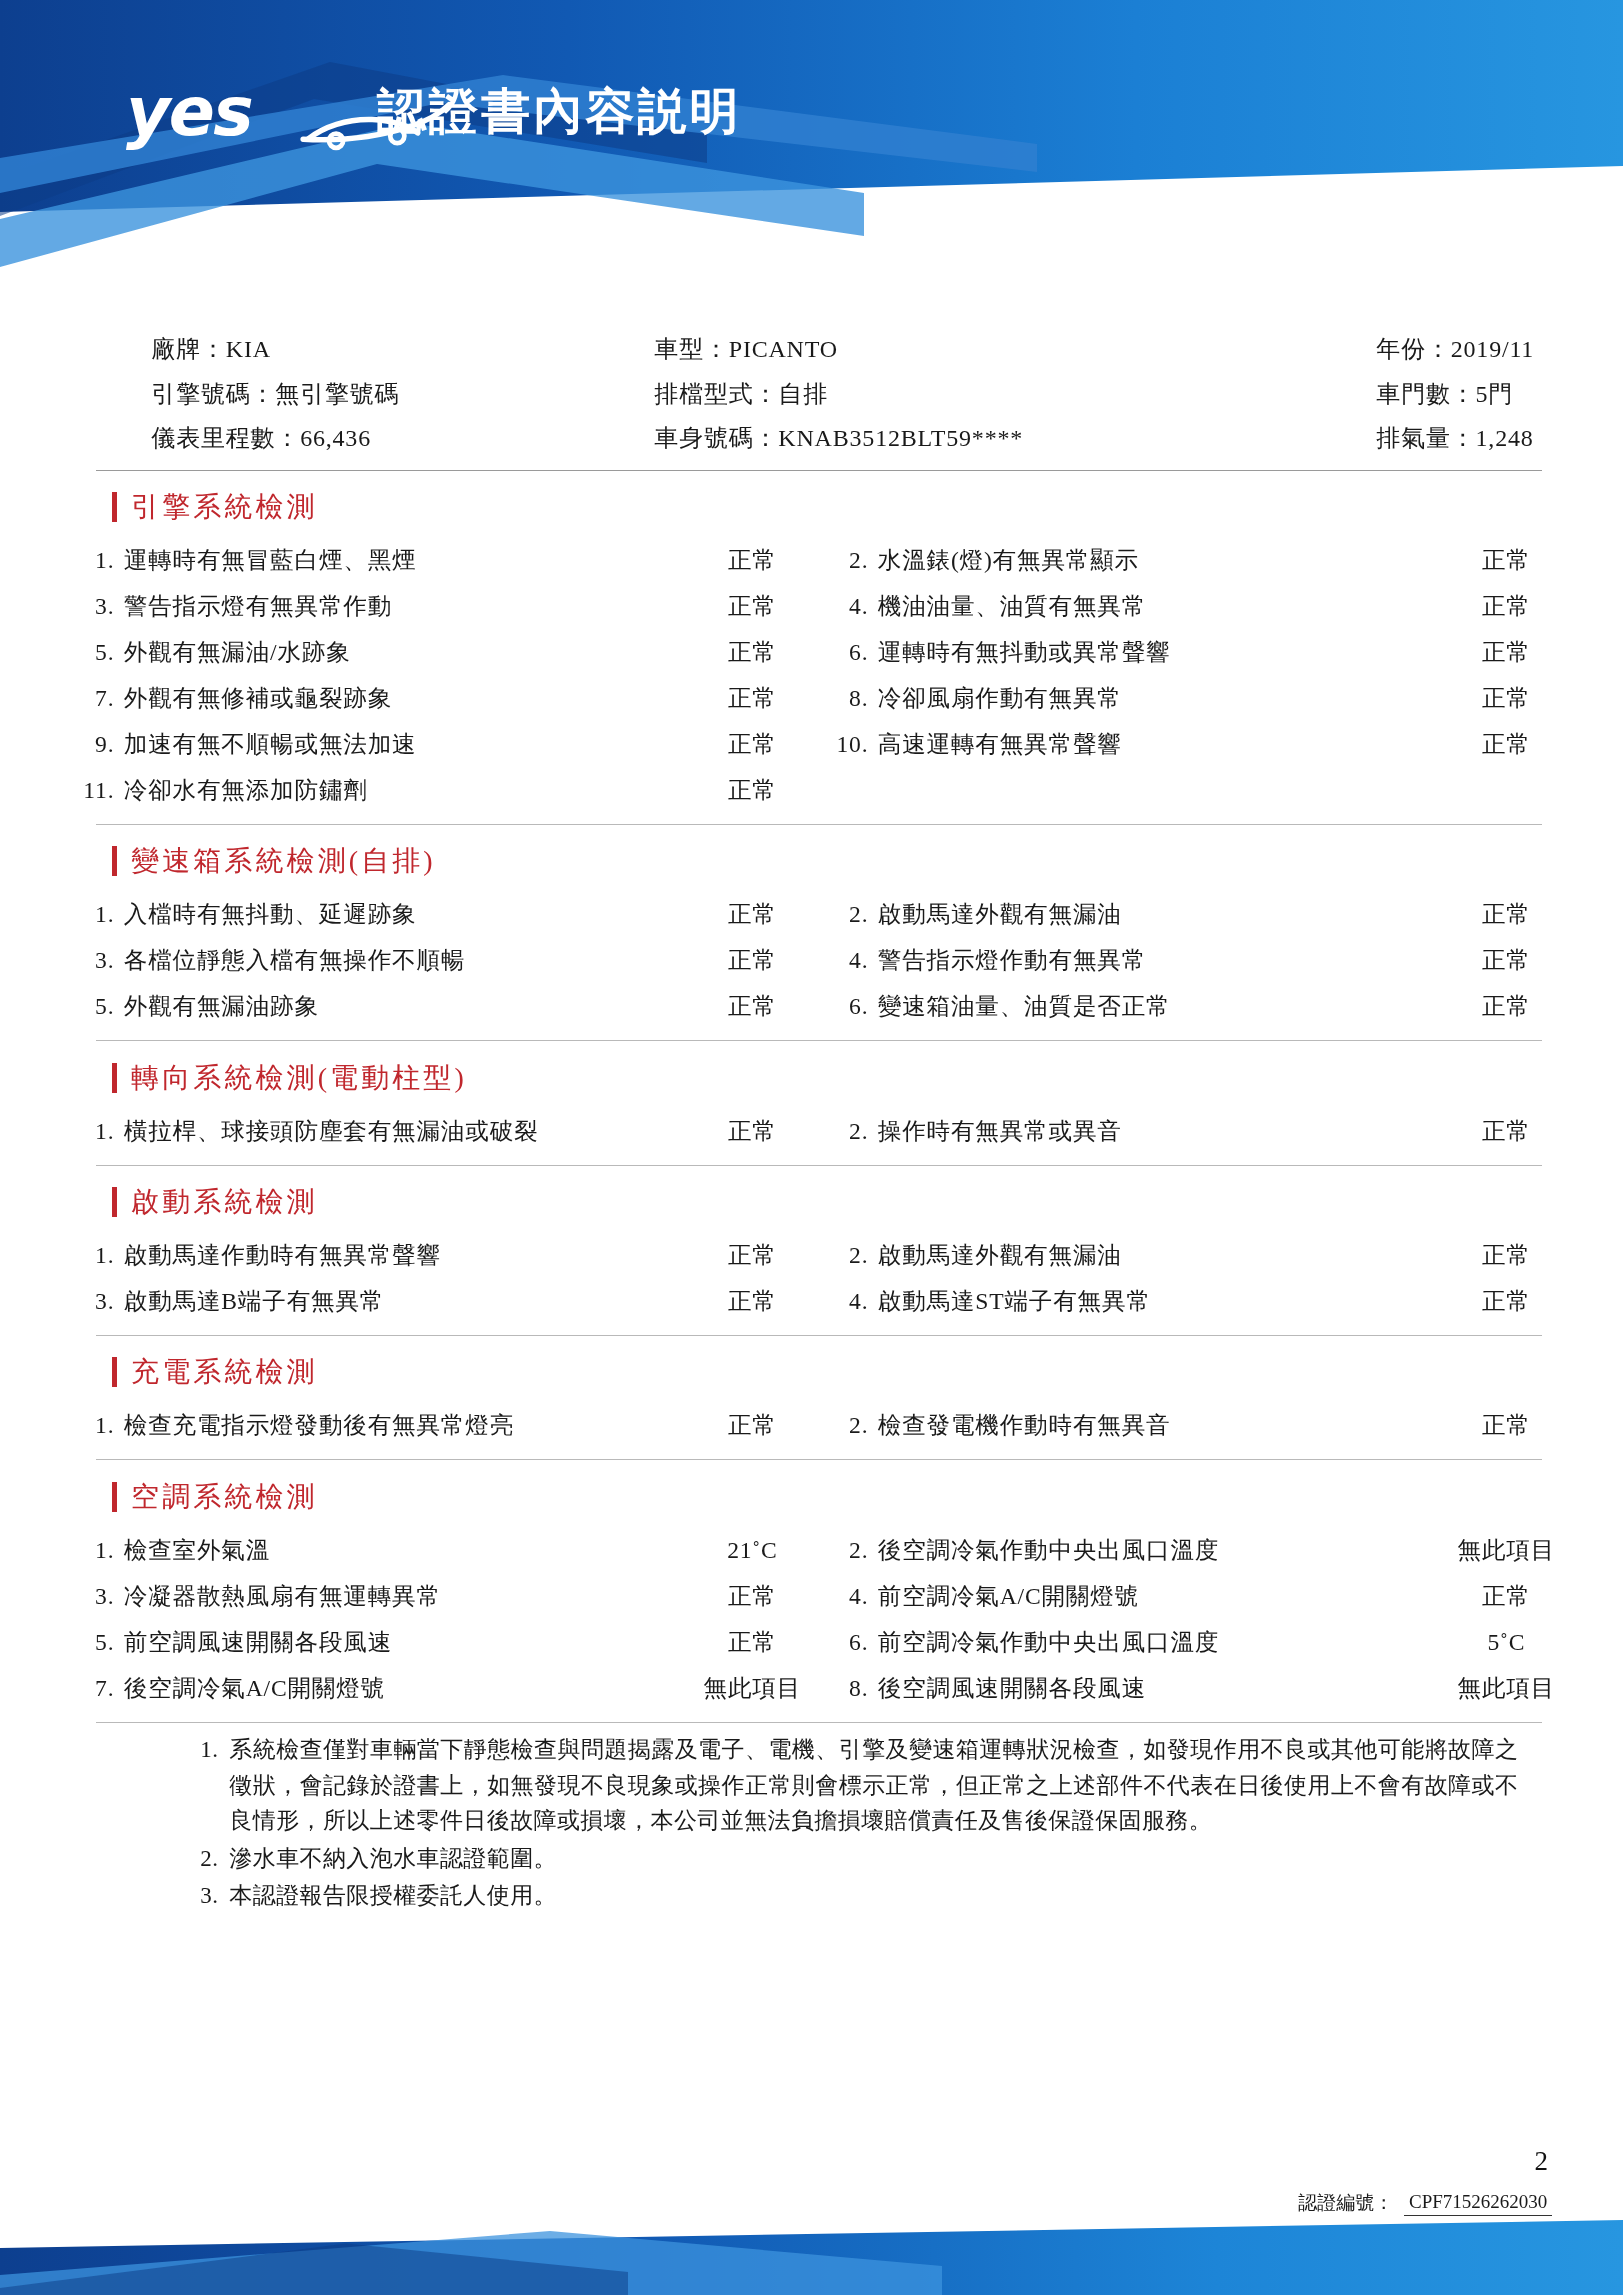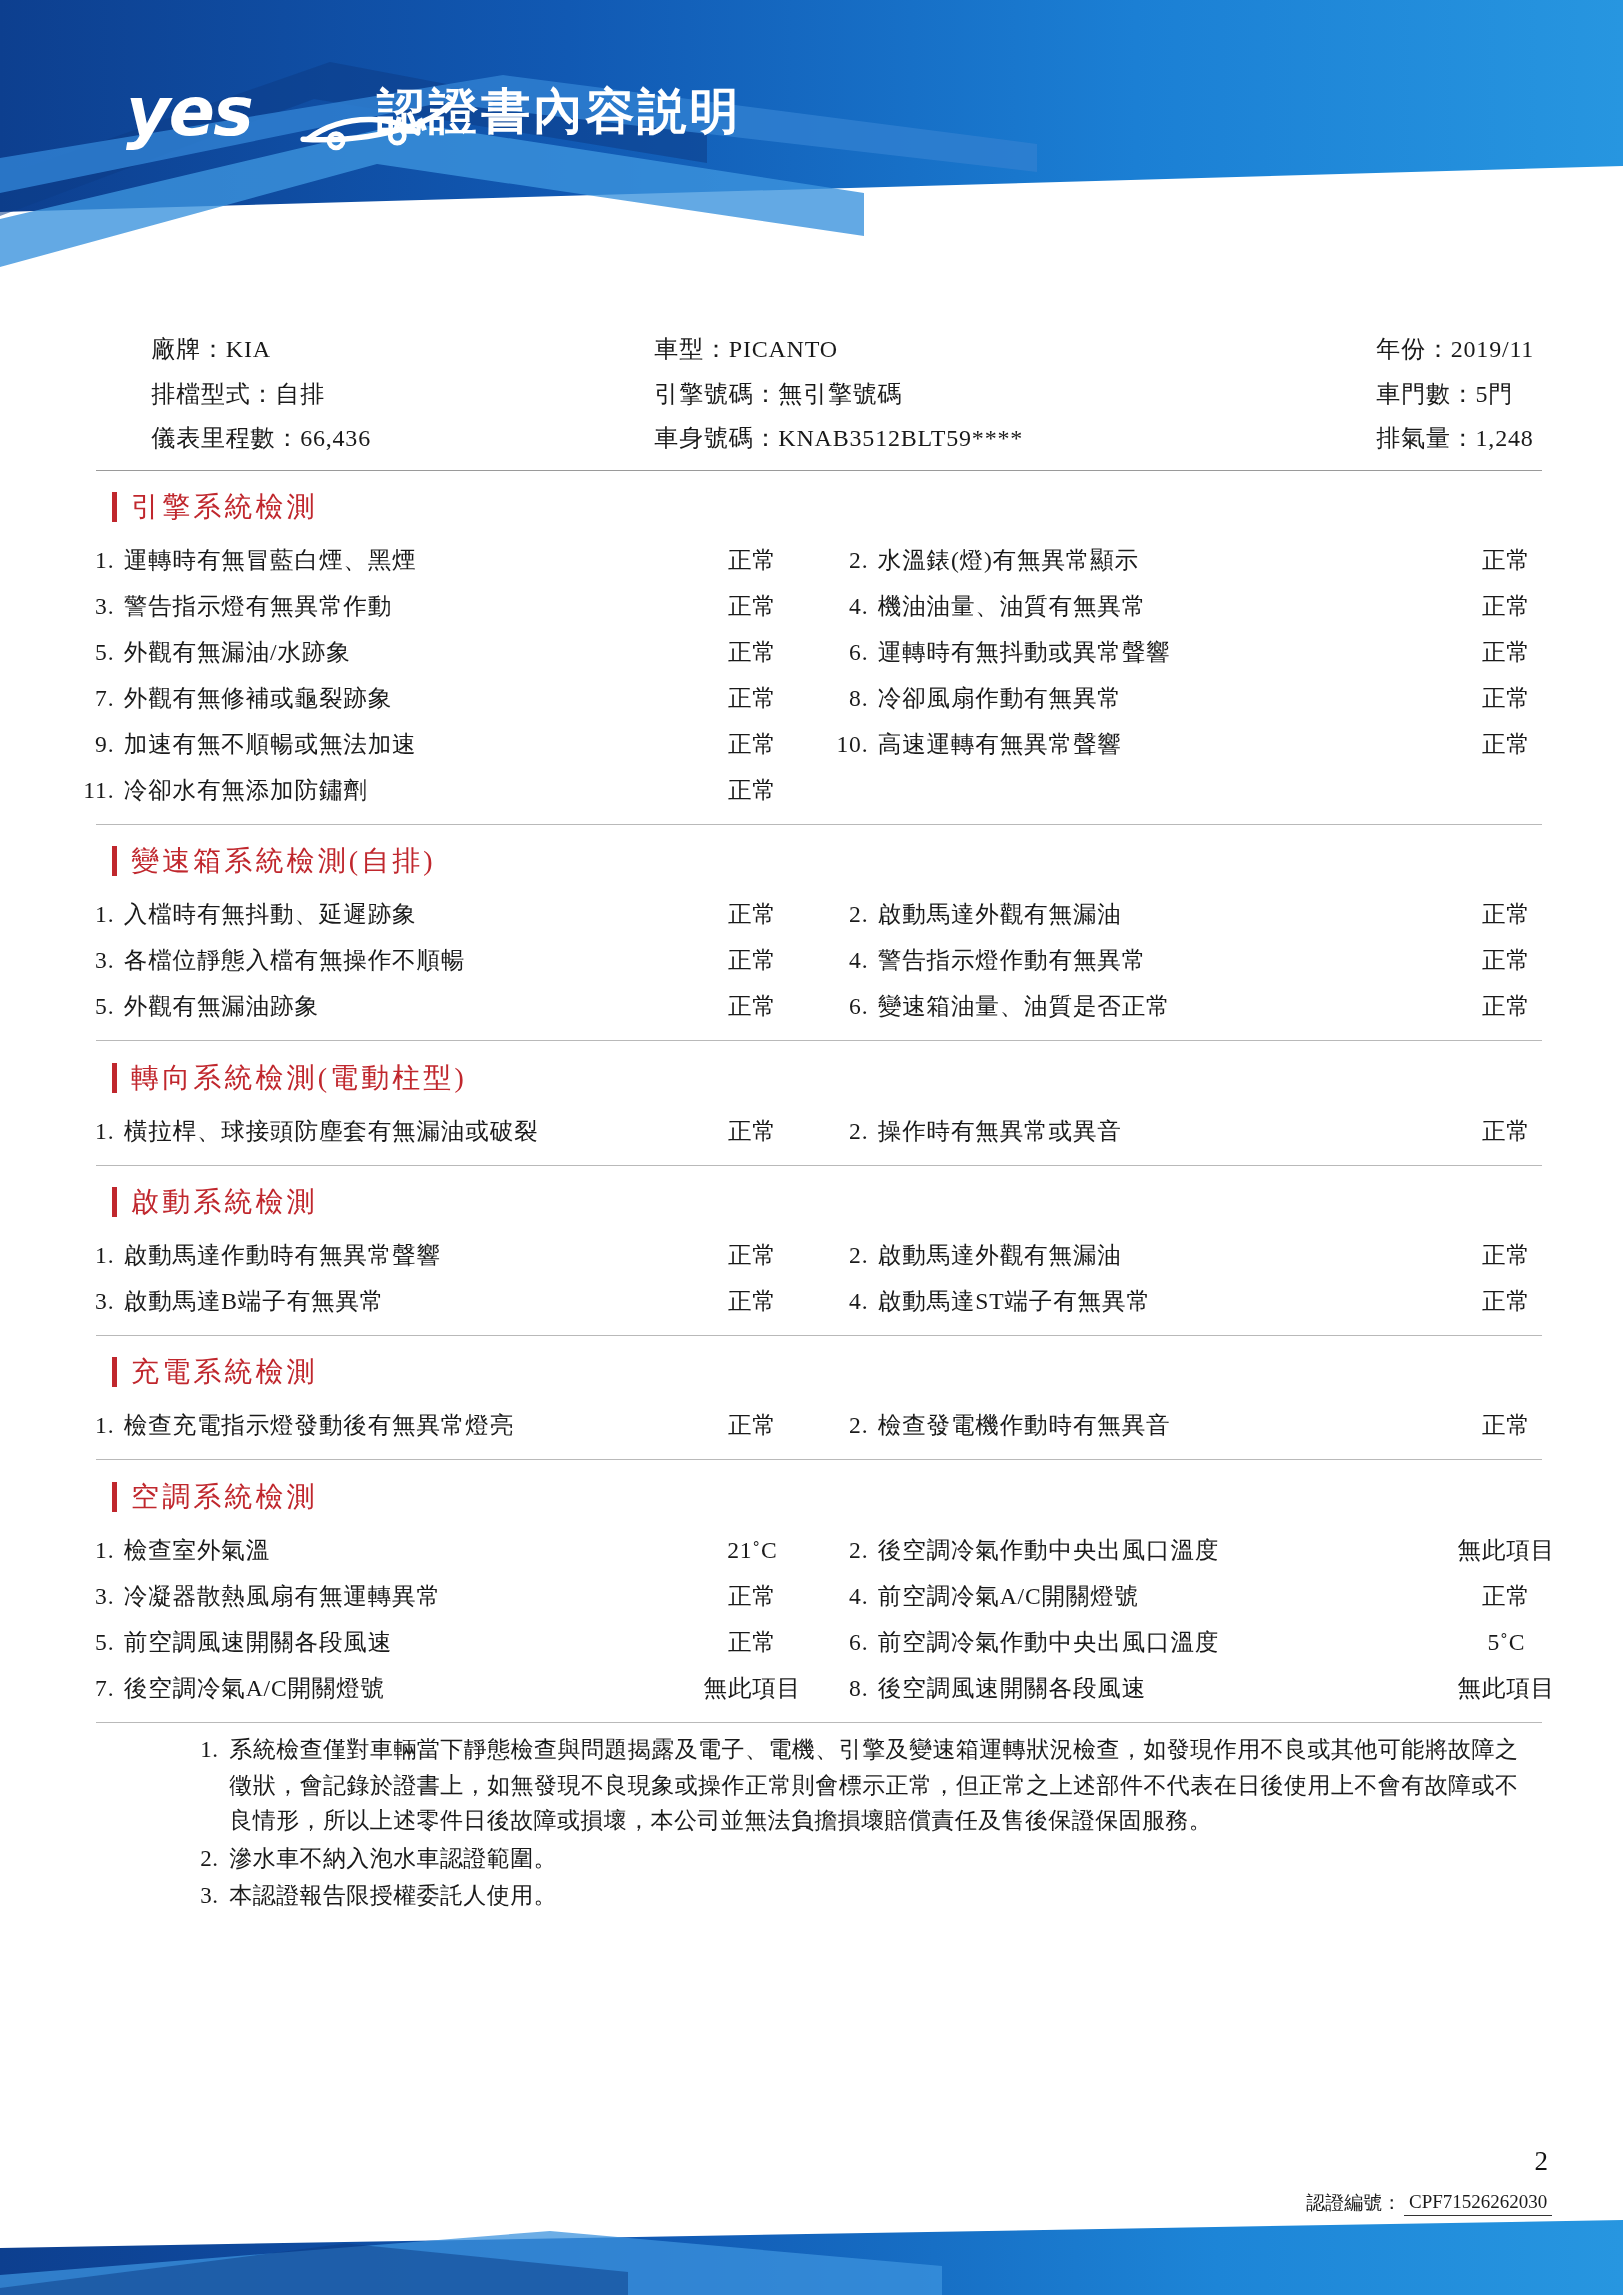--- a/index.html
+++ b/index.html
@@ -212,21 +212,21 @@
     width: 35px;
     text-align: right;
   }
   .cert-no {
     position: absolute;
     right: 71px;
     bottom: 79px;
     font-size: 19px;
     display: flex;
     align-items: flex-end;
-    gap: 3px;
+    gap: 11px;
   }
   .cert-no .cert-val {
     border-bottom: 1.6px solid #333;
     padding: 0 4.7px 1.6px 4.7px;
     font-family: "Liberation Serif", serif;
   }
 
   
   .footer {
     position: absolute;
@@ -289,22 +289,22 @@
   </div>
 </div>
 
 <div class="page">
   <div class="content">
 
     <div class="vehicle-info">
       <div class="vi-cell">廠牌：KIA</div>
       <div class="vi-cell">車型：PICANTO</div>
       <div class="vi-cell vi-3">年份：2019/11</div>
+      <div class="vi-cell">引擎號碼：無引擎號碼</div>
       <div class="vi-cell">排檔型式：自排</div>
-      <div class="vi-cell">引擎號碼：無引擎號碼</div>
       <div class="vi-cell vi-3">車門數：5門</div>
       <div class="vi-cell">儀表里程數：66,436</div>
       <div class="vi-cell">車身號碼：KNAB3512BLT59****</div>
       <div class="vi-cell vi-3">排氣量：1,248</div>
     </div>
 
     <hr class="hrule hrule-strong">
 
     <div class="section">
       <div class="sec-head">

